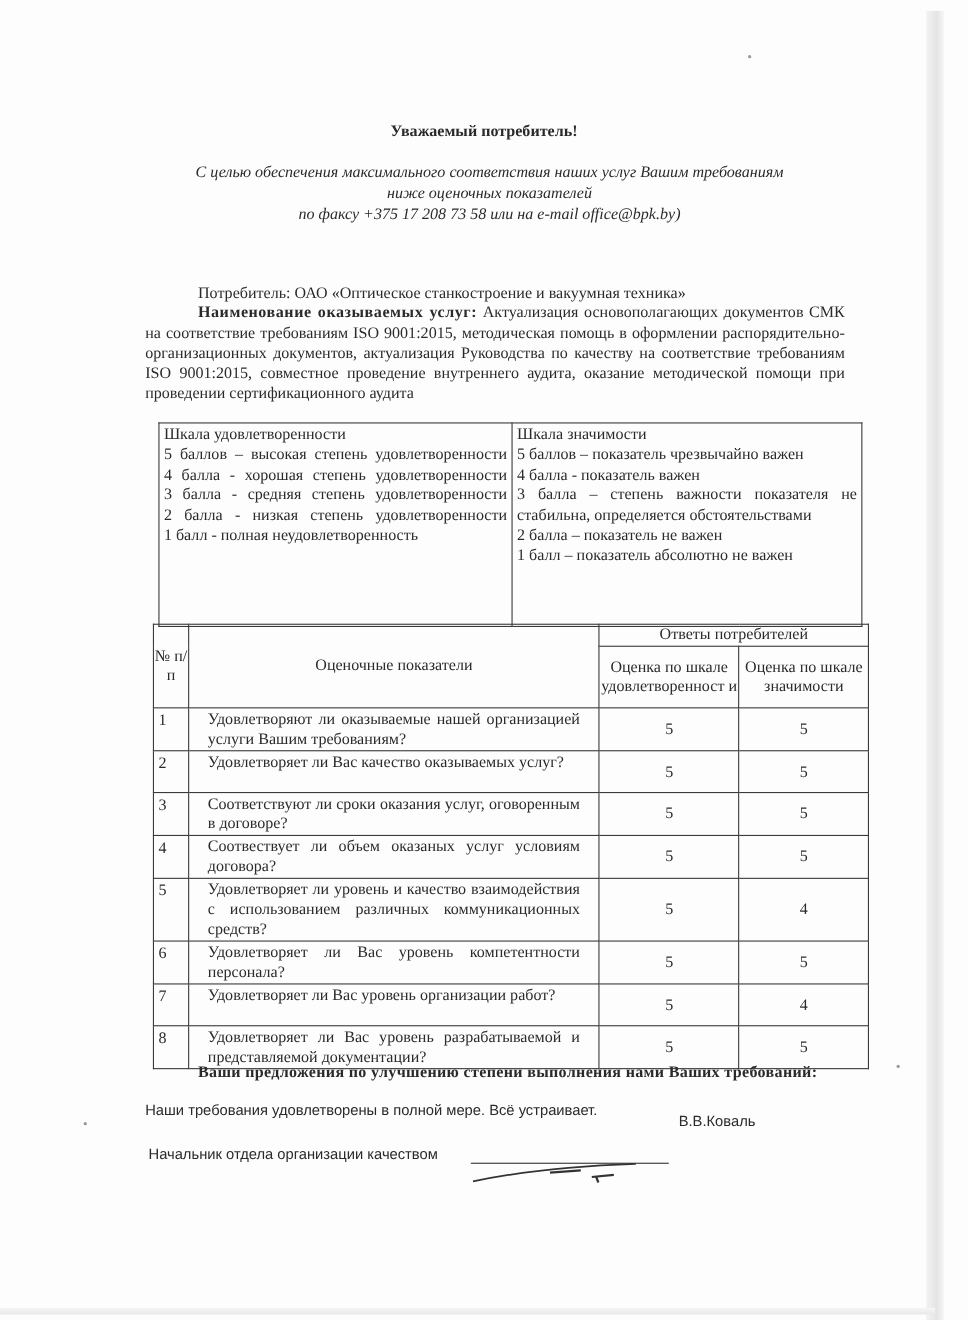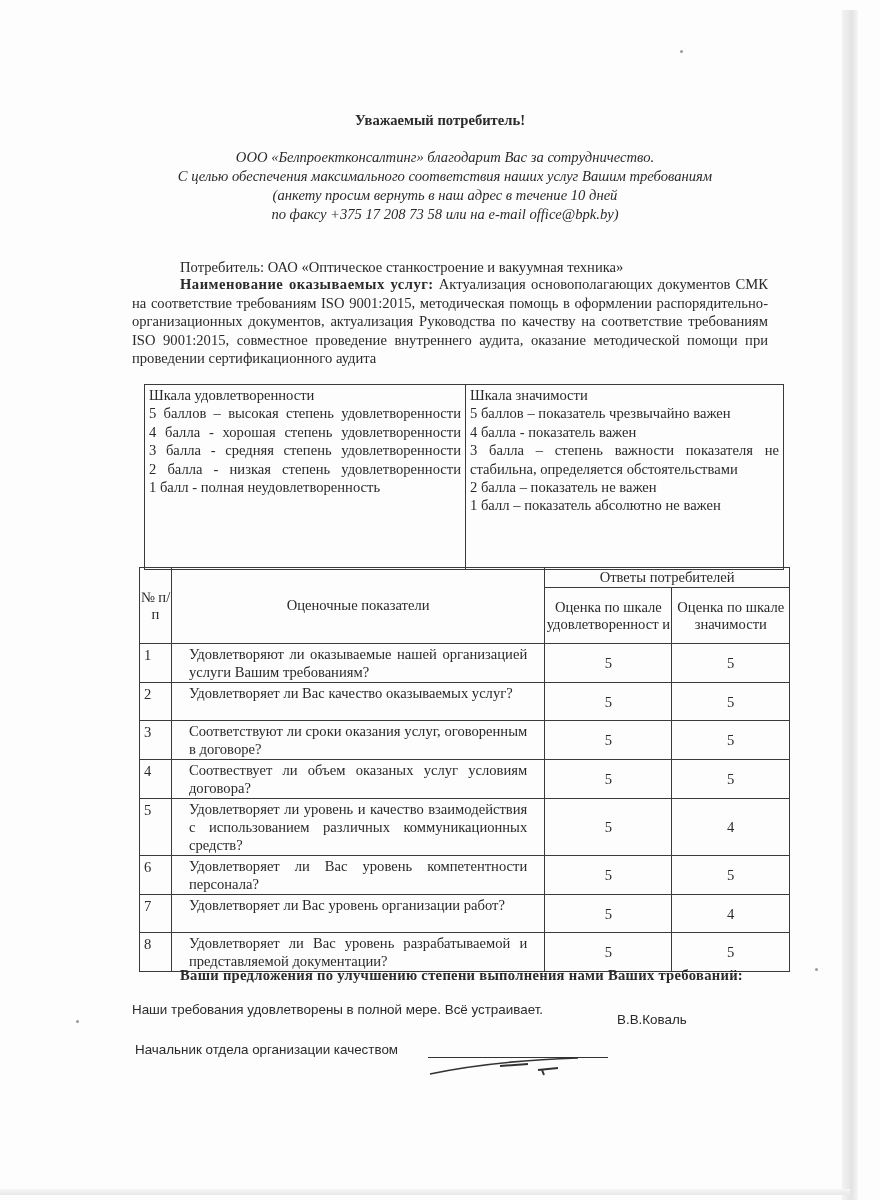--- a/index.html
+++ b/index.html
@@ -73,23 +73,22 @@
 
 <div class="fold-right"></div>
 <div class="fold-bottom"></div>
 <div class="speck" style="top:50px;left:680px"></div>
 <div class="speck" style="top:968px;left:815px"></div>
 <div class="speck" style="top:1020px;left:76px"></div>
 
 <div class="greeting">Уважаемый потребитель!</div>
 
 <div class="intro">
-  <div>ООО «Белпроектконсалтинг» благодарит Вас за сотрудничество.</div>
   <div>С целью обеспечения максимального соответствия наших услуг Вашим требованиям</div>
-  <div>(анкету просим вернуть в наш адрес в течение 10 дней</div>
+  <div>ниже оценочных показателей</div>
   <div>по факсу +375 17 208 73 58  или на e-mail office@bpk.by)</div>
 </div>
 
 <div class="consumer">
   <b>Потребитель: ОАО</b><span> «Оптическое станкостроение и вакуумная техника»</span>
 </div>
 
 <div class="services">
   <b>Наименование оказываемых услуг:</b><span> Актуализация основополагающих документов СМК на соответствие требованиям ISO 9001:2015, методическая помощь в оформлении распорядительно-организационных документов, актуализация Руководства по качеству на соответствие требованиям ISO 9001:2015, совместное проведение внутреннего аудита, оказание методической помощи при проведении сертификационного аудита</span>
 </div>

